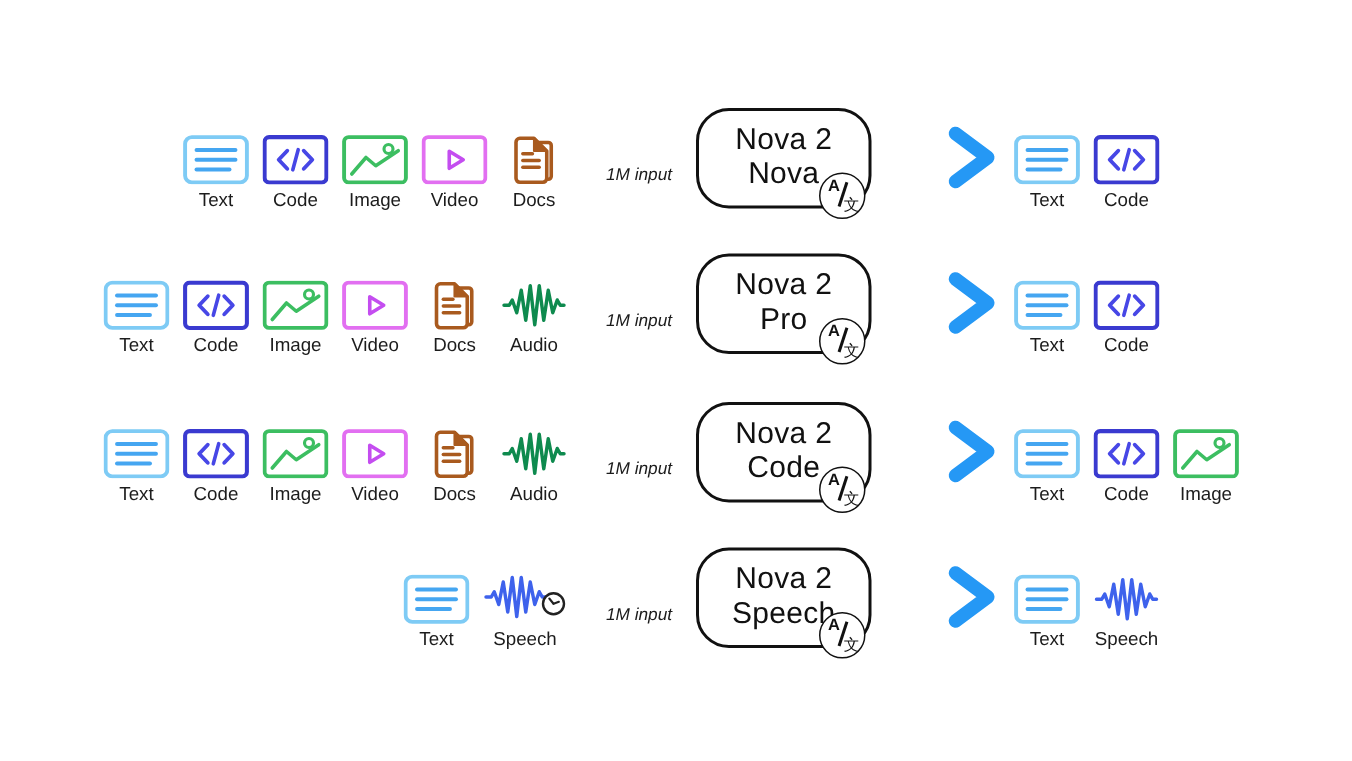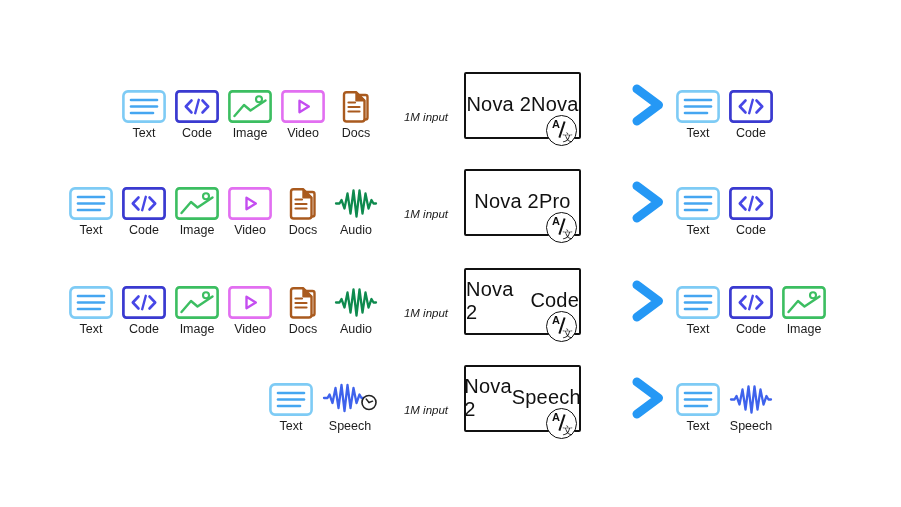--- a/index.html
+++ b/index.html
@@ -9,22 +9,22 @@
   .row{position:absolute;left:0;width:901px;height:96px;display:flex;align-items:center;}
   .zone-left{width:378px;display:flex;justify-content:flex-end;align-items:center;gap:9px;}
   .zone-right{display:flex;align-items:center;gap:9px;margin-left:5px;}
   .modality{display:flex;flex-direction:column;align-items:center;padding-top:18px;}
   .glyph{height:36px;display:flex;align-items:center;}
   .mod-label{font-size:12.5px;color:#1c1c1c;margin-top:2px;line-height:14px;}
   .zone-line{width:76px;margin-left:10px;position:relative;height:10px;display:flex;align-items:flex-end;}
   .line-label{position:absolute;top:11px;left:0;width:100%;text-align:center;
               font-size:11.5px;font-style:italic;color:#1b1b1b;white-space:nowrap;}
   .model-box{width:117px;height:67px;box-sizing:border-box;border:2px solid #111;
-             border-radius:2px;background:#fff;position:relative;display:flex;
-             flex-direction:row;justify-content:center;align-items:center;}
+             border-radius:22px;background:#fff;position:relative;display:flex;
+             flex-direction:column;justify-content:center;align-items:center;}
   .model-line{font-size:20px;line-height:23.5px;color:#111;letter-spacing:.2px;}
   .badge{position:absolute;width:31px;height:31px;box-sizing:border-box;border:1.7px solid #111;
          border-radius:50%;background:#fff;right:2px;bottom:-9px;}
   .bA{position:absolute;left:5px;top:3px;font-size:11px;font-weight:700;color:#111;line-height:11px;}
   .bS{position:absolute;left:14px;top:5px;width:1.6px;height:17px;background:#111;transform:rotate(18deg);}
   .bC{position:absolute;right:3px;bottom:2px;font-size:10.5px;color:#111;line-height:11px;}
   .zone-arrow{width:88px;height:44px;margin-left:2px;}
 </style>
 </head>
 <body>

